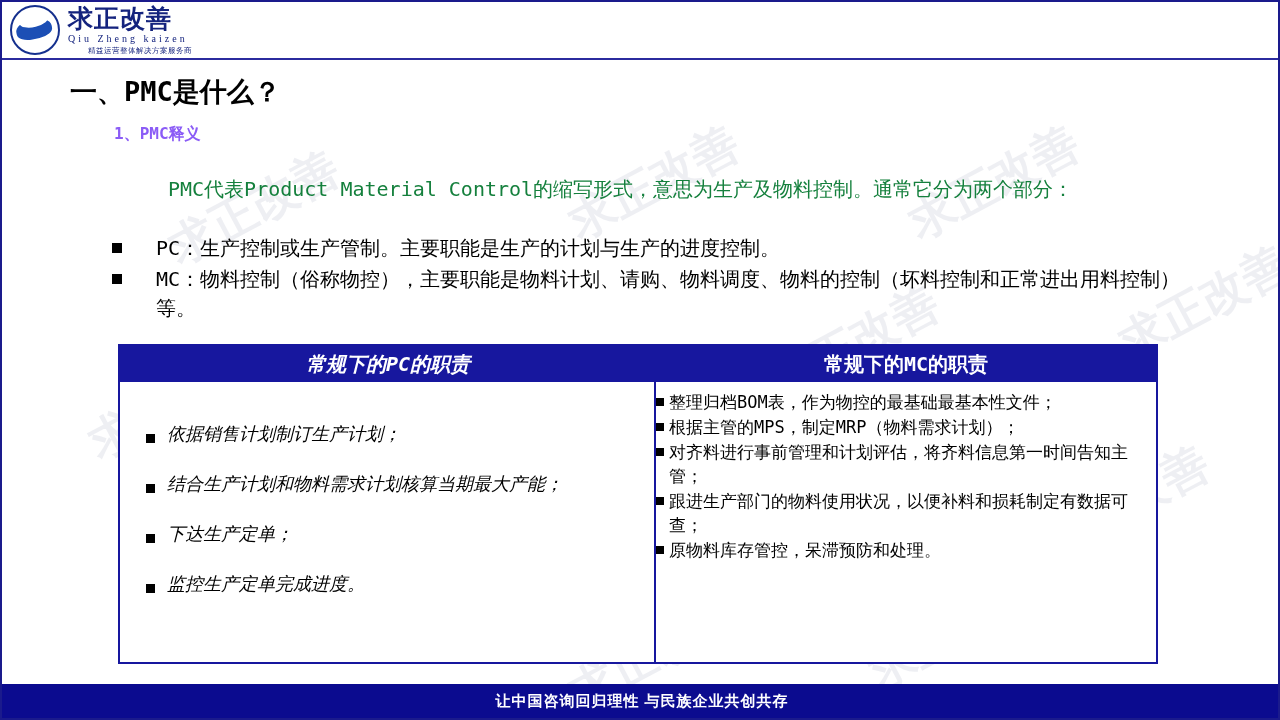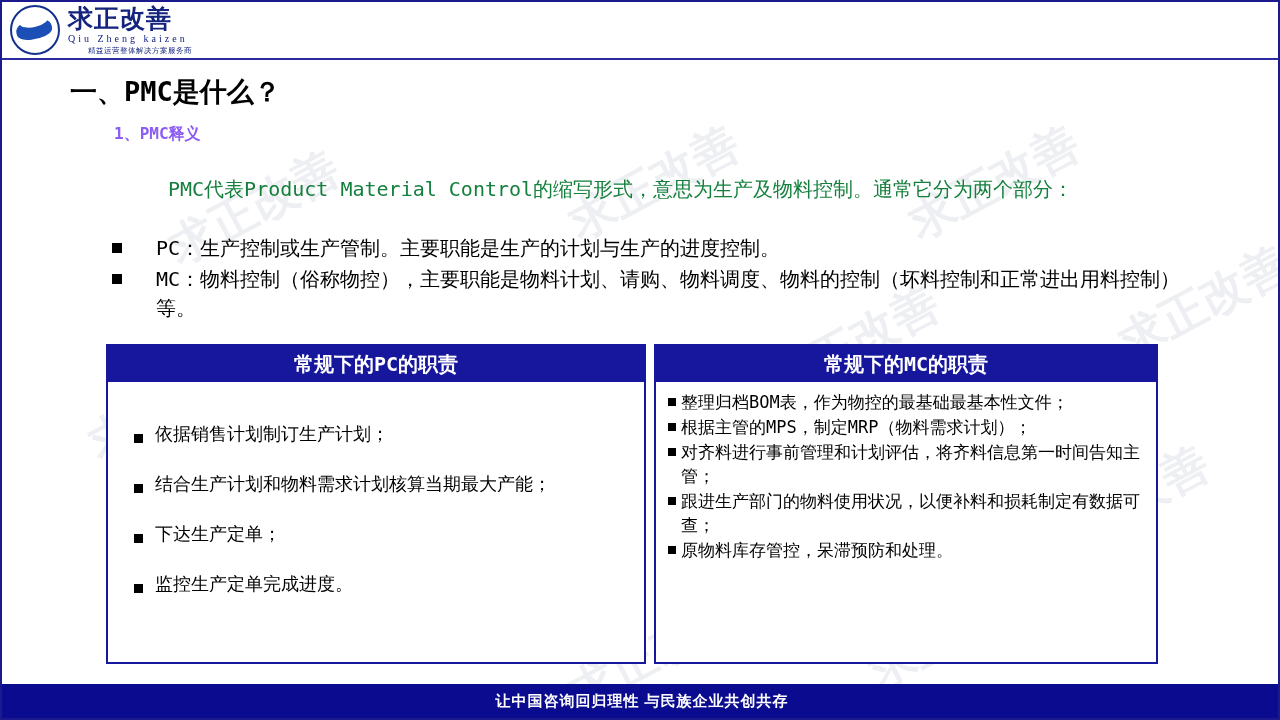--- a/index.html
+++ b/index.html
@@ -140,21 +140,21 @@
   .bullet-row .txt { flex: 1; }
 
   
   .box {
     position: absolute;
     top: 342px;
     border: 2px solid #17179e;
     background: #ffffff;
     box-sizing: border-box;
   }
-  .box.left  { left: 104px;  width: 540px; height: 320px; }
+  .box.left  { left: 116px;  width: 540px; height: 320px; font-style: italic; }
   .box.right { left: 652px;  width: 504px; height: 320px; }
   .box-head {
     height: 36px;
     background: #17179e;
     color: #ffffff;
     font-size: 20px;
     font-weight: bold;
     display: flex;
     align-items: center;
     justify-content: center;
@@ -172,21 +172,21 @@
     font-family: "DejaVu Sans Mono", monospace;
   }
   .li-left .sq {
     flex: none;
     width: 9px; height: 9px;
     background: #000000;
     margin-top: 8px;
     margin-right: 12px;
   }
   .box-body-right {
-    padding: 8px 10px 0 12px;
+    padding: 8px 10px 0 0;
   }
   .li-right {
     display: flex;
     align-items: flex-start;
     font-size: 17px;
     line-height: 24px;
     color: #000000;
     margin-bottom: 1px;
     font-family: "DejaVu Sans Mono", monospace;
   }

